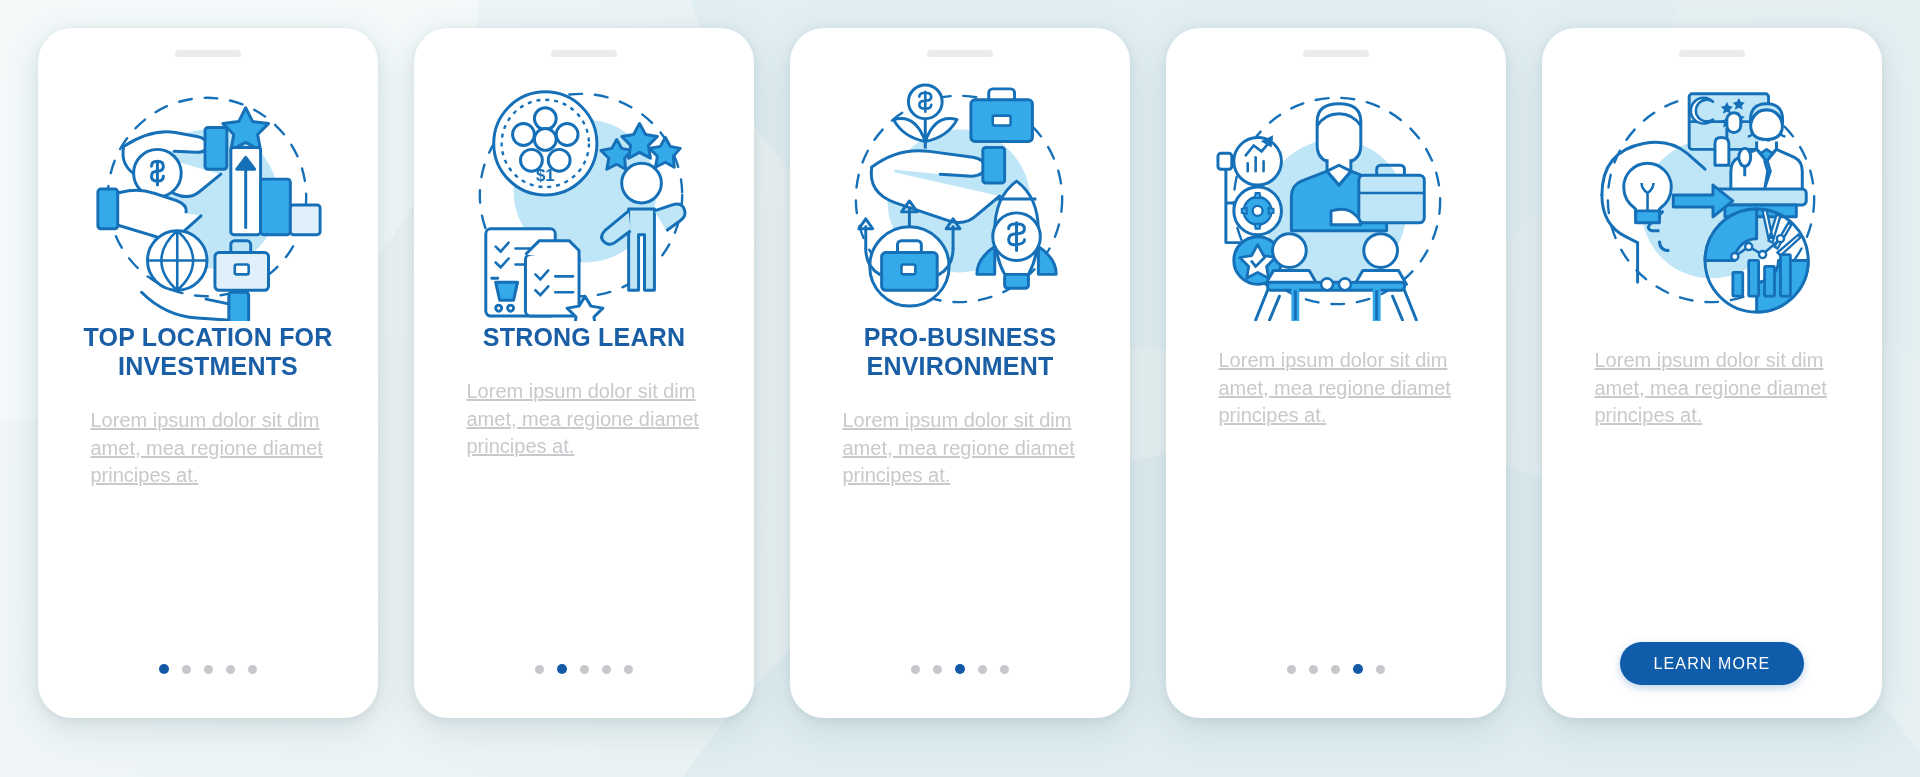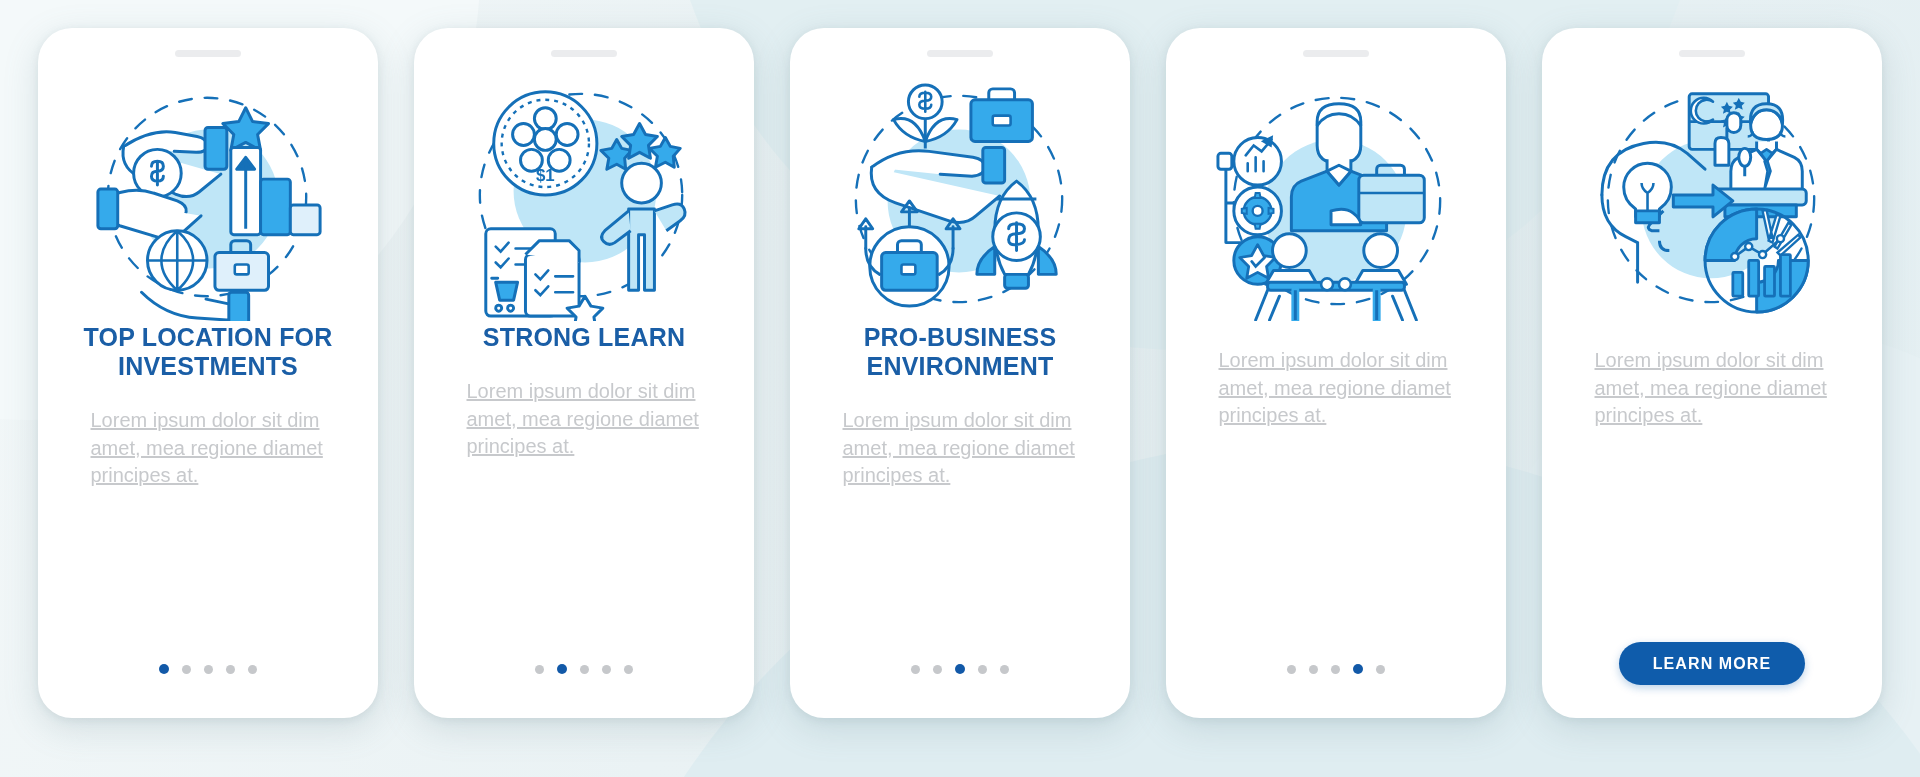--- a/index.html
+++ b/index.html
@@ -41,21 +41,21 @@
     color:#c7c9cc;font-size:20px;line-height:1.38;
     margin-top:26px;max-width:235px;flex:none;text-decoration:underline;
   }
   .spacer{flex:1 1 auto;}
   .dots{display:flex;gap:13px;align-items:center;justify-content:center;
     margin-bottom:44px;flex:none;}
   .dot{width:9px;height:9px;border-radius:50%;background:#c6c8cb;}
   .dot.on{background:#1259a8;width:10px;height:10px;}
   .cta{
     background:#0f5cab;color:#fff;border:none;border-radius:22px;
-    font-size:16px;font-weight:bold;letter-spacing:1.1px;
+    font-size:16px;font-weight:normal;letter-spacing:1.1px;
     padding:0 34px;height:43px;line-height:43px;margin-bottom:33px;
     flex:none;cursor:pointer;font-family:"Liberation Sans", sans-serif;
     box-shadow:0 3px 9px rgba(15,92,171,.28);
   }
 </style>
 </head>
 <body>
 
 <div class="bg-wrap">
   <div class="bg-blob blob-c"></div>

